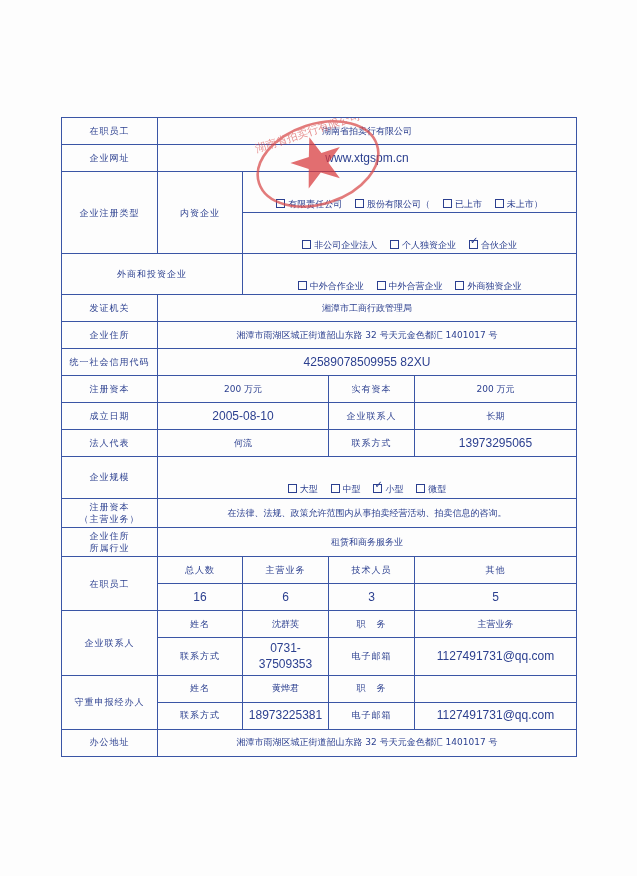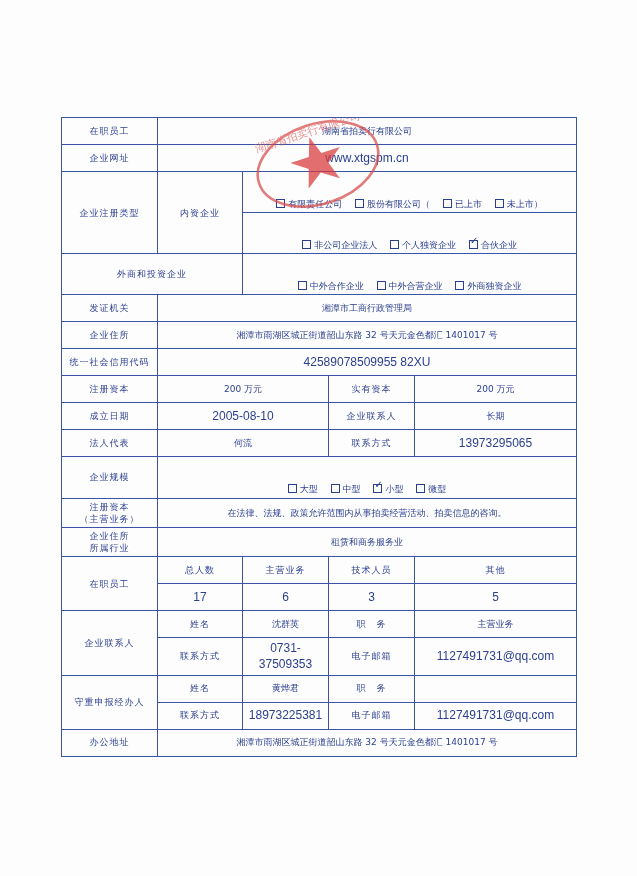--- a/index.html
+++ b/index.html
@@ -188,21 +188,21 @@
       </tr>
 
       <tr>
         <td class="label" rowspan="2">在职员工</td>
         <td class="label">总人数</td>
         <td class="label">主营业务</td>
         <td class="label">技术人员</td>
         <td class="label">其他</td>
       </tr>
       <tr>
-        <td class="val">17</td>
+        <td class="val">16</td>
         <td class="val">6</td>
         <td class="val">3</td>
         <td class="val">5</td>
       </tr>
 
       <tr>
         <td class="label" rowspan="2">企业联系人</td>
         <td class="label">姓名</td>
         <td class="valcn">沈群英</td>
         <td class="label">职　务</td>

